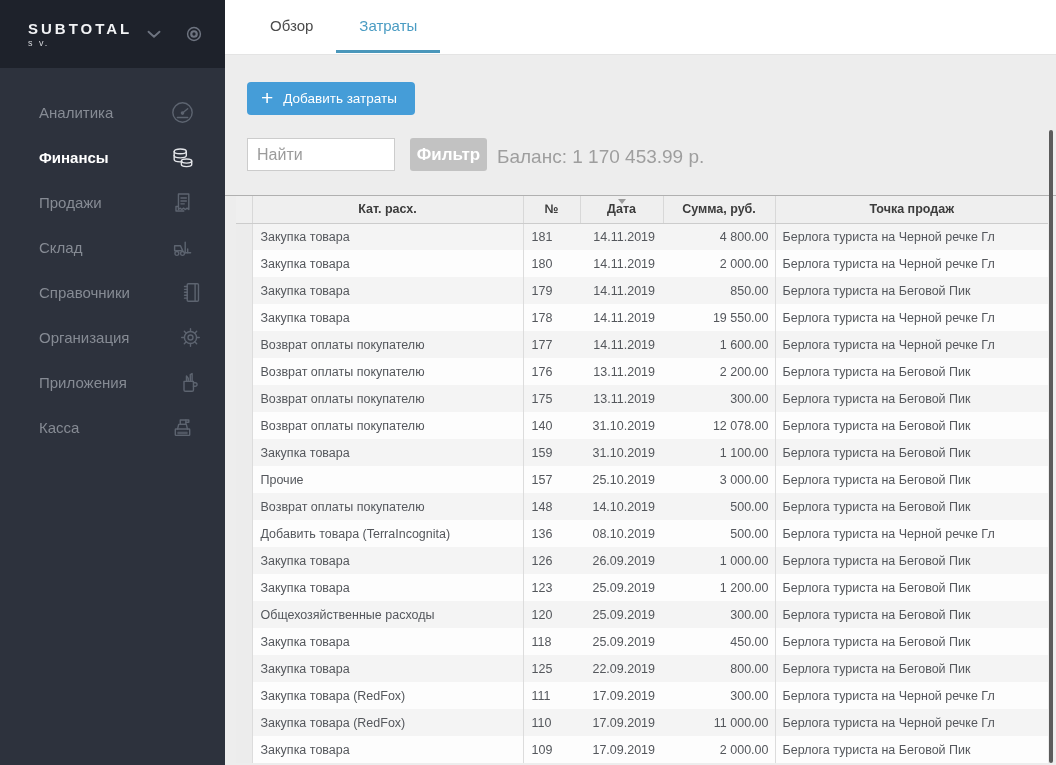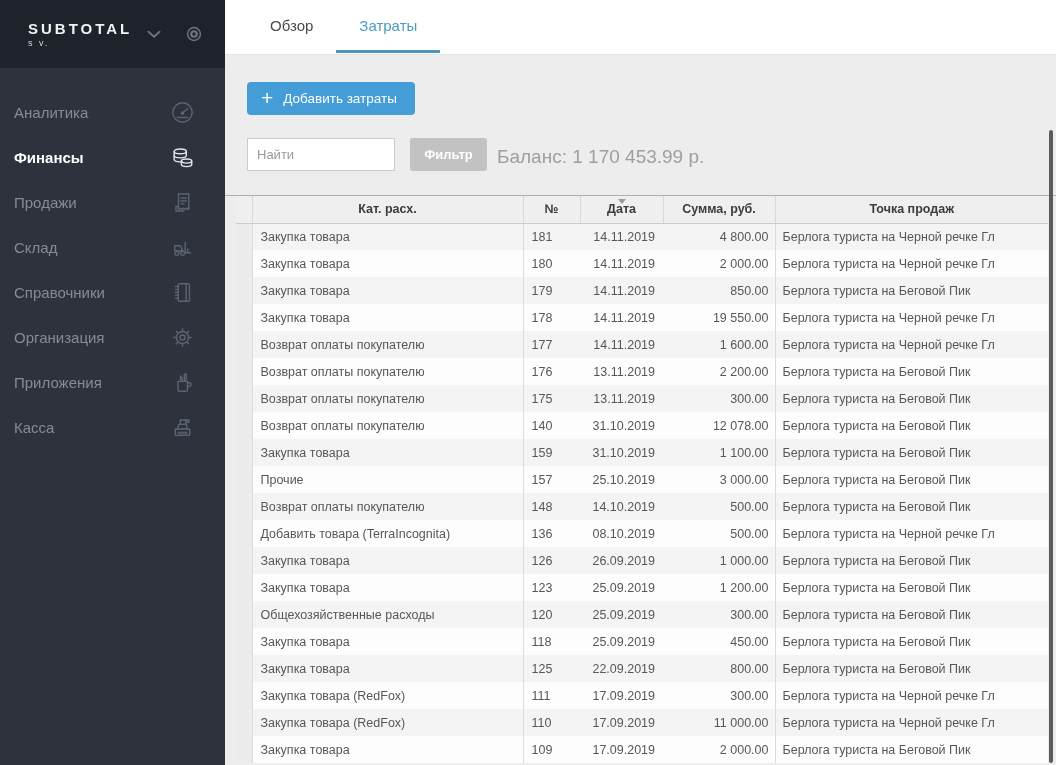--- a/index.html
+++ b/index.html
@@ -10,42 +10,42 @@
   .sidebar { position:absolute; left:0; top:0; width:225px; height:765px; background:#2d323d; z-index:5; }
   .sidebar-header { position:relative; height:68px; background:#1e222b; display:flex; align-items:center; padding:0 18px 0 28px; }
   .logo-block { flex:1; color:#f2f3f5; }
   .logo-title { font-size:15px; font-weight:bold; letter-spacing:3px; line-height:17px; }
   .logo-sub { font-size:9px; letter-spacing:2px; color:#d6d8dc; margin-top:1px; }
   .hdr-icon { width:26px; height:26px; color:#6e7480; display:flex; align-items:center; justify-content:center; cursor:pointer; }
   .hdr-icon + .hdr-icon { margin-left:14px; }
   .hdr-icon svg { width:22px; height:22px; }
 
   .nav { padding-top:22px; }
-  .nav-item { height:45px; display:flex; align-items:center; justify-content:space-between; padding:0 28px 0 14px; cursor:pointer;gap:48px; }
+  .nav-item { height:45px; display:flex; align-items:center; justify-content:space-between; padding:0 28px 0 39px; cursor:pointer;gap:48px; }
   .nav-label { font-size:15px; color:#868b94; }
   .nav-item.active .nav-label { color:#ffffff; font-weight:bold; }
   .nav-icon { width:30px; height:30px; color:#5d6470; display:flex; align-items:center; justify-content:center; }
   .nav-item.active .nav-icon { color:#e3e5e9; }
   .nav-icon svg { width:27px; height:27px; }
 
   
   .tabbar { position:absolute; left:225px; top:0; width:831px; height:55px; background:#ffffff; border-bottom:1px solid #e4e4e4; display:flex; padding-left:22px; z-index:4; }
   .tab { position:relative; height:55px; display:flex; align-items:flex-start; padding:17px 23px 0 23px; font-size:15px; color:#4b4b4b; cursor:pointer; }
   .tab.active { color:#4a9cc3; }
   .tab.active::after { content:""; position:absolute; left:0; right:0; bottom:2px; height:3px; background:#4a97bb; }
 
   
   .content { position:absolute; left:225px; top:55px; width:831px; height:710px; background:#ededed; }
 
   .add-btn { position:absolute; left:22px; top:27px; height:33px; background:#459dd8; border:none; border-radius:4px; color:#ffffff; font-family:"Liberation Sans",sans-serif; font-size:13.5px; display:flex; align-items:center; padding:0 18px 0 14px; cursor:pointer; }
   .add-plus { font-size:21px; font-weight:300; margin-right:10px; line-height:1; position:relative; top:-1px; }
 
-  .search-input { position:absolute; left:22px; top:83px; width:148px; height:33px; border:1px solid #cccccc; background:#ffffff; padding:0 9px; font-size:13px; color:#444; font-family:"Liberation Sans",sans-serif; }
+  .search-input { position:absolute; left:22px; top:83px; width:148px; height:33px; border:1px solid #cccccc; background:#ffffff; padding:0 9px; font-size:16px; color:#444; font-family:"Liberation Sans",sans-serif; }
   .search-input::placeholder { color:#9b9b9b; }
-  .filter-btn { position:absolute; left:185px; top:83px; width:77px; height:33px; background:#c2c2c2; border:none; border-radius:3px; color:#ffffff; font-weight:bold; font-size:13px; font-family:"Liberation Sans",sans-serif; cursor:pointer; }
+  .filter-btn { position:absolute; left:185px; top:83px; width:77px; height:33px; background:#c2c2c2; border:none; border-radius:3px; color:#ffffff; font-weight:bold; font-size:17px; font-family:"Liberation Sans",sans-serif; cursor:pointer; }
   .balance { position:absolute; left:272px; top:91px; font-size:19px; color:#9e9e9e; }
 
   
   .table-topline { position:absolute; left:0; top:140px; width:831px; border-top:1px solid #b0b0b0; }
   .grid { position:absolute; left:11px; top:141px; width:812px; border-collapse:collapse; table-layout:fixed; }
   .grid th, .grid td { height:27px; font-size:12.5px; padding:0 8px; white-space:nowrap; overflow:hidden; }
   .grid th { background:#efefef; color:#3c3c3c; font-weight:bold; text-align:center; border-bottom:1px solid #cccccc; border-right:1px solid #d8d8d8; position:relative; }
   .grid th:last-child { border-right:none; }
   .grid td { color:#54575c; }
   .grid tr.odd td { background:#f4f4f4; }

